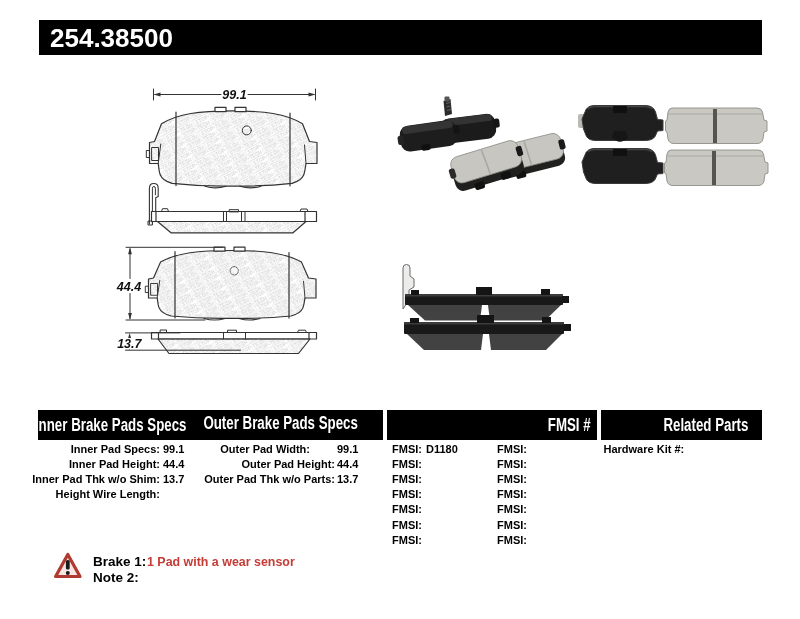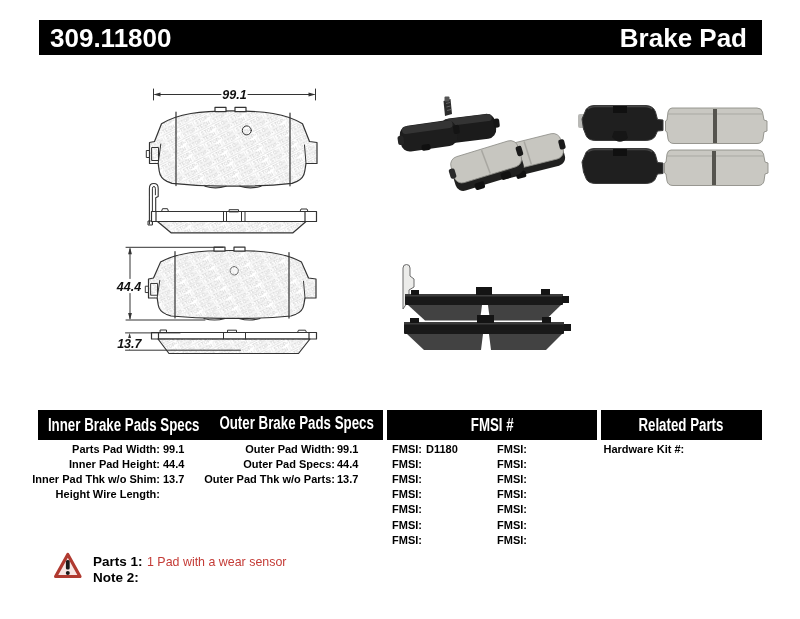--- a/index.html
+++ b/index.html
@@ -1,32 +1,31 @@
 <!DOCTYPE html>
 <html><head>
 <meta charset="utf-8">
 <style>
 html,body{margin:0;padding:0;background:#fff}
 #page{position:relative;width:800px;height:619px;background:#fff;font-family:"Liberation Sans",sans-serif;overflow:hidden}
 .abs{position:absolute}
 .hbar{background:#000;position:absolute}
 .htx{color:#fff;font-weight:bold;white-space:nowrap}
-.cell{position:absolute;display:flex;align-items:center;justify-content:center}
+.cell{position:absolute;display:flex;align-items:center;justify-content:flex-end}
 .cond{display:inline-block;transform:scaleX(0.76);transform-origin:center center;white-space:nowrap}
 .lab{position:absolute;font-weight:bold;font-size:11px;color:#000;white-space:nowrap;line-height:12px}
 .rlab{transform:scaleX(0.9);transform-origin:right center}
 .llab{transform:scaleX(0.9);transform-origin:left center}
 </style>
 </head>
 <body>
 <div id="page">
 
   <div class="hbar" style="left:39px;top:20px;width:723px;height:35px"></div>
-  <div class="abs htx" style="left:50px;top:20px;height:35px;line-height:36px;font-size:26px">309.11800</div>
-  <div class="abs htx" style="right:53px;top:20px;height:35px;line-height:36px;font-size:26px">Brake Pad</div>
+  <div class="abs htx" style="left:50px;top:20px;height:35px;line-height:36px;font-size:26px">254.38500</div>
 
   <svg class="abs" style="left:0;top:0" width="800" height="619" viewBox="0 0 800 619">
     <defs>
       <pattern id="wm" width="33" height="12.5" patternUnits="userSpaceOnUse" patternTransform="rotate(-27 0 0)">
         <rect x="1" y="1" width="27" height="6" rx="2" fill="none" stroke="#e0e0e0" stroke-width="0.7"></rect>
         <text x="3" y="6" font-family="Liberation Sans, sans-serif" font-size="4.8" font-weight="bold" fill="#d6d6d6" letter-spacing="0.2">STOP•TECH</text>
         <rect x="-15.5" y="7.2" width="27" height="6" rx="2" fill="none" stroke="#e0e0e0" stroke-width="0.7"></rect>
         <text x="-13.5" y="12.2" font-family="Liberation Sans, sans-serif" font-size="4.8" font-weight="bold" fill="#d6d6d6" letter-spacing="0.2">STOP•TECH</text>
         <rect x="17.5" y="7.2" width="27" height="6" rx="2" fill="none" stroke="#e0e0e0" stroke-width="0.7"></rect>
         <text x="19.5" y="12.2" font-family="Liberation Sans, sans-serif" font-size="4.8" font-weight="bold" fill="#d6d6d6" letter-spacing="0.2">STOP•TECH</text>
@@ -208,29 +207,29 @@
   <div class="cell htx" style="left:210px;top:408px;width:172.5px;height:30px;font-size:17.5px">
       <span class="cond">Outer Brake Pads Specs</span>
     </div>
   <div class="cell htx" style="left:386.5px;top:410px;width:210.5px;height:30px;font-size:17.5px">
       <span class="cond">FMSI #</span>
     </div>
   <div class="cell htx" style="left:600.5px;top:410px;width:161.5px;height:30px;font-size:17.5px">
       <span class="cond">Related Parts</span>
     </div>
 
-  <div class="lab" style="right:640px;top:443px"><span class="rlab">Parts Pad Width:</span></div>
+  <div class="lab" style="right:640px;top:443px"><span class="rlab">Inner Pad Specs:</span></div>
   <div class="lab" style="right:640px;top:458.1px"><span class="rlab">Inner Pad Height:</span></div>
   <div class="lab" style="right:640px;top:473.2px"><span class="rlab">Inner Pad Thk w/o Shim:</span></div>
   <div class="lab" style="right:640px;top:488.3px"><span class="rlab">Height Wire Length:</span></div>
   <div class="lab" style="left:163px;top:443px"><span class="llab">99.1</span></div>
   <div class="lab" style="left:163px;top:458.1px"><span class="llab">44.4</span></div>
   <div class="lab" style="left:163px;top:473.2px"><span class="llab">13.7</span></div>
-  <div class="lab" style="right:465px;top:443px"><span class="rlab">Outer Pad Width:</span></div>
-  <div class="lab" style="right:465px;top:458.1px"><span class="rlab">Outer Pad Specs:</span></div>
+  <div class="lab" style="right:490px;top:443px"><span class="rlab">Outer Pad Width:</span></div>
+  <div class="lab" style="right:465px;top:458.1px"><span class="rlab">Outer Pad Height:</span></div>
   <div class="lab" style="right:465px;top:473.2px"><span class="rlab">Outer Pad Thk w/o Parts:</span></div>
   <div class="lab" style="left:337px;top:443px"><span class="llab">99.1</span></div>
   <div class="lab" style="left:337px;top:458.1px"><span class="llab">44.4</span></div>
   <div class="lab" style="left:337px;top:473.2px"><span class="llab">13.7</span></div>
   <div class="lab" style="left:392px;top:443px"><span class="llab">FMSI:</span></div>
   <div class="lab" style="left:426px;top:443px"><span class="llab">D1180</span></div>
   <div class="lab" style="left:392px;top:458.1px"><span class="llab">FMSI:</span></div>
   <div class="lab" style="left:392px;top:473.2px"><span class="llab">FMSI:</span></div>
   <div class="lab" style="left:392px;top:488.3px"><span class="llab">FMSI:</span></div>
   <div class="lab" style="left:392px;top:503.4px"><span class="llab">FMSI:</span></div>
@@ -238,16 +237,16 @@
   <div class="lab" style="left:392px;top:533.6px"><span class="llab">FMSI:</span></div>
   <div class="lab" style="left:497px;top:443px"><span class="llab">FMSI:</span></div>
   <div class="lab" style="left:497px;top:458.1px"><span class="llab">FMSI:</span></div>
   <div class="lab" style="left:497px;top:473.2px"><span class="llab">FMSI:</span></div>
   <div class="lab" style="left:497px;top:488.3px"><span class="llab">FMSI:</span></div>
   <div class="lab" style="left:497px;top:503.4px"><span class="llab">FMSI:</span></div>
   <div class="lab" style="left:497px;top:518.5px"><span class="llab">FMSI:</span></div>
   <div class="lab" style="left:497px;top:533.6px"><span class="llab">FMSI:</span></div>
   <div class="lab" style="left:603.5px;top:443px"><span class="llab">Hardware Kit #:</span></div>
 
-  <div class="abs" style="left:93px;top:555px;font-size:13.5px;font-weight:bold;line-height:13px">Parts 1:</div>
-  <div class="abs" style="left:146.5px;top:555px;font-size:13.5px;font-weight:normal;color:#c43b36;line-height:13px"><span style="display:inline-block;transform:scaleX(0.92);transform-origin:left center">1 Pad with a wear sensor</span></div>
+  <div class="abs" style="left:93px;top:555px;font-size:13.5px;font-weight:bold;line-height:13px">Brake 1:</div>
+  <div class="abs" style="left:146.5px;top:555px;font-size:13.5px;font-weight:bold;color:#c43b36;line-height:13px"><span style="display:inline-block;transform:scaleX(0.92);transform-origin:left center">1 Pad with a wear sensor</span></div>
   <div class="abs" style="left:93px;top:571px;font-size:13.5px;font-weight:bold;line-height:13px">Note 2:</div>
 </div>
 
 </body></html>

